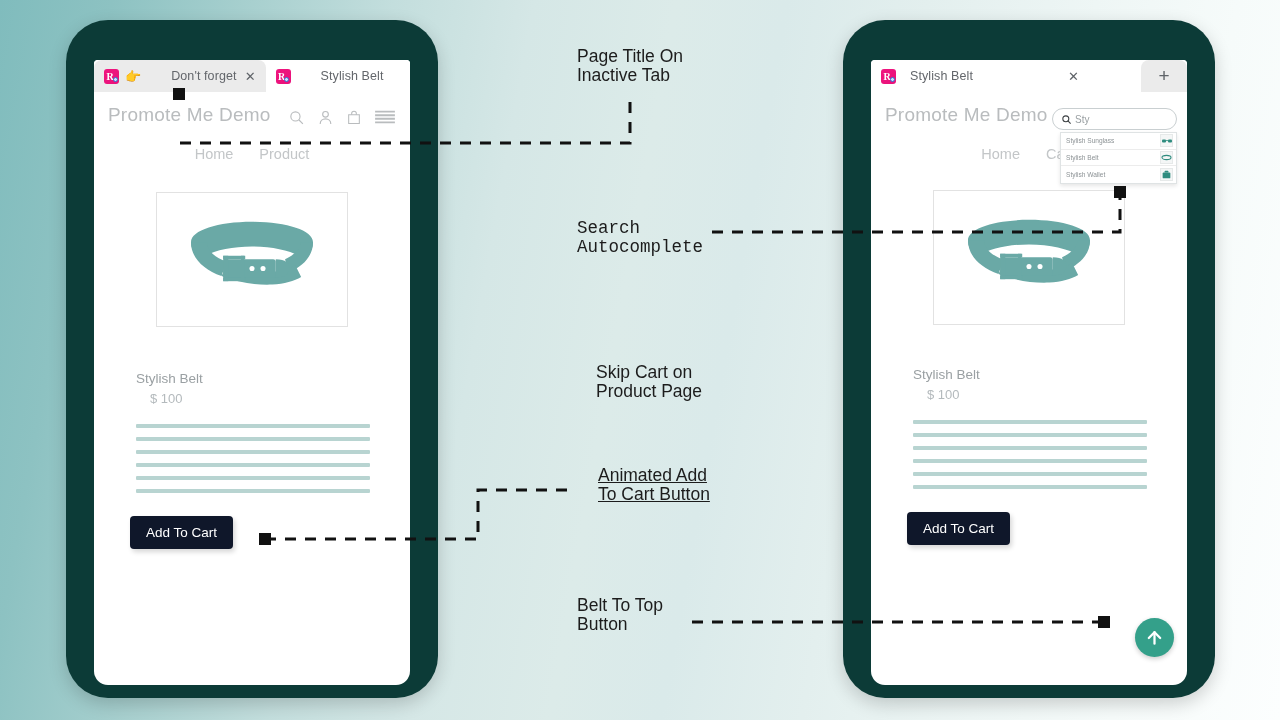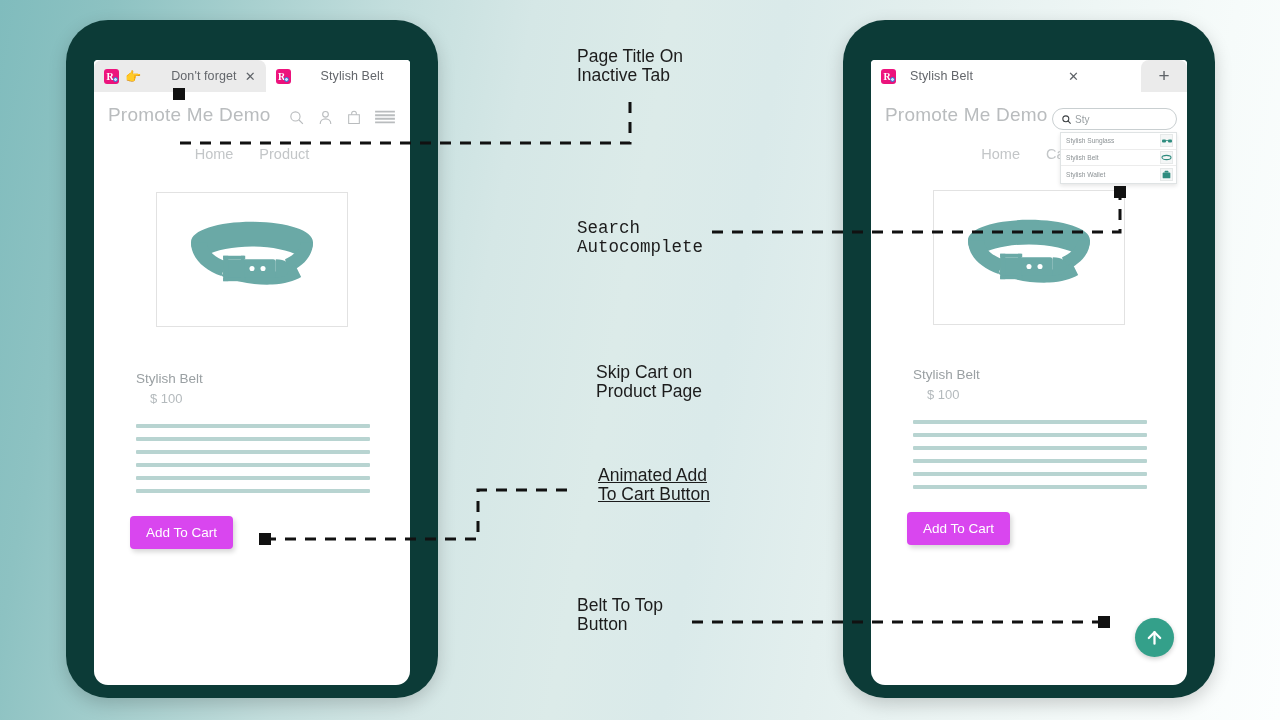--- a/index.html
+++ b/index.html
@@ -92,21 +92,21 @@
     margin: 30px auto 0 auto; width: 192px; height: 135px;
     border: 1px solid #e2e2e2; background: #fff;
     display: flex; align-items: center; justify-content: center;
   }
   .product-title { margin: 44px 0 0 42px; font-size: 13.5px; color: #9aa0a3; }
   .product-price { margin: 5px 0 0 56px; font-size: 13px; color: #b4babd; }
   .skeleton { margin: 18px 0 0 42px; width: 234px; }
   .skeleton .line { height: 4px; background: #b8d4d1; margin-bottom: 9px; border-radius: 1px; }
   .add-cart {
     margin: 14px 0 0 36px; display: inline-block;
-    background: #d946ef; color: #fff; font-size: 13.5px;
+    background: #0f172a; color: #fff; font-size: 13.5px;
     padding: 9px 16px; border-radius: 4px; border: none;
     box-shadow: 2px 3px 5px rgba(0,0,0,0.16);
     font-family: "Liberation Sans", sans-serif; cursor: pointer;
   }
 
   
   .search-wrap { position: absolute; right: 10px; top: 48px; width: 125px; z-index: 6; }
   .search-box {
     display: flex; align-items: center; gap: 3px; height: 22px;
     border: 1px solid #c9cfd1; border-radius: 12px; background: #fff;

